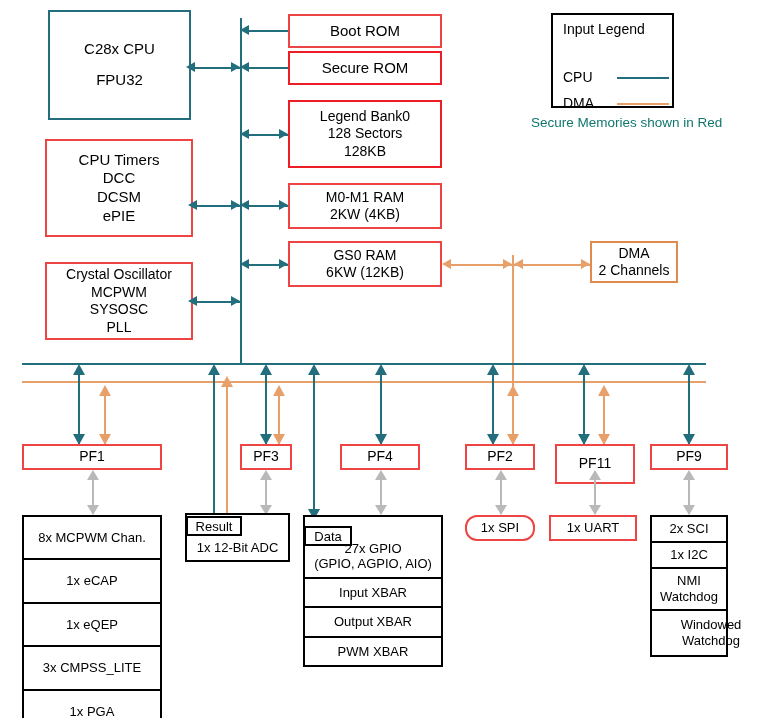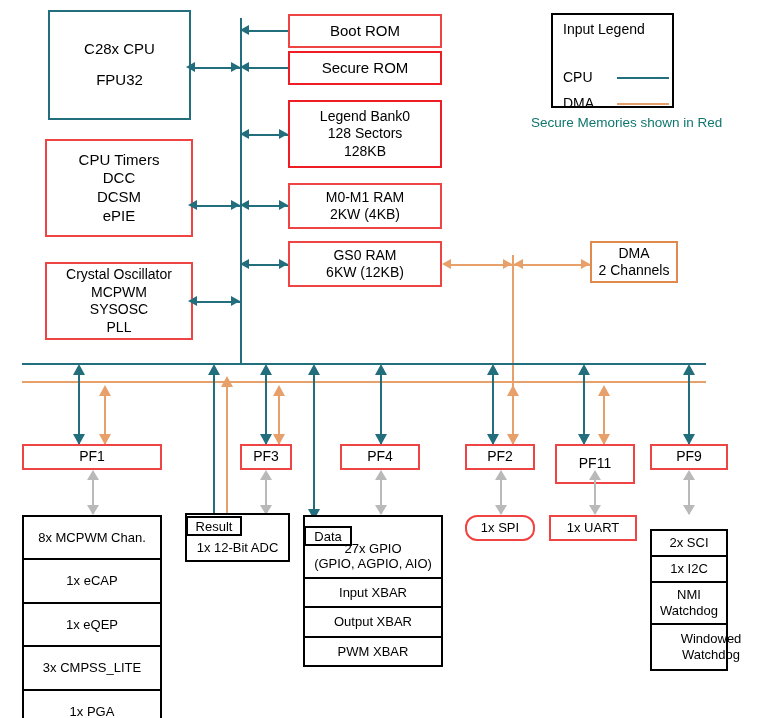--- a/index.html
+++ b/index.html
@@ -340,21 +340,21 @@
   </div>
 
   <div class="box blk s13" style="left:465px; top:515px; width:70px; height:26px;border-radius:12px;">
     <span class="ln">1x SPI</span>
   </div>
 
   <div class="box blk s13" style="left:549px; top:515px; width:88px; height:26px;">
     <span class="ln">1x UART</span>
   </div>
 
-  <div class="stack" style="left:650px; top:529px; width:78px; height:142px;">
+  <div class="stack" style="left:650px; top:515px; width:78px; height:142px;">
     <div class="cell s13" style="flex:0 0 26px;">2x SCI</div>
     <div class="cell s13" style="flex:0 0 26px;">1x I2C</div>
     <div class="cell s13" style="flex:0 0 42px;">
       <span class="ln">NMI</span>
       <span class="ln">Watchdog</span>
     </div>
     <div class="cell s13" style="flex:0 0 44px;padding-left:44px;">
       <span class="ln">Windowed</span>
       <span class="ln">Watchdog</span>
     </div>

